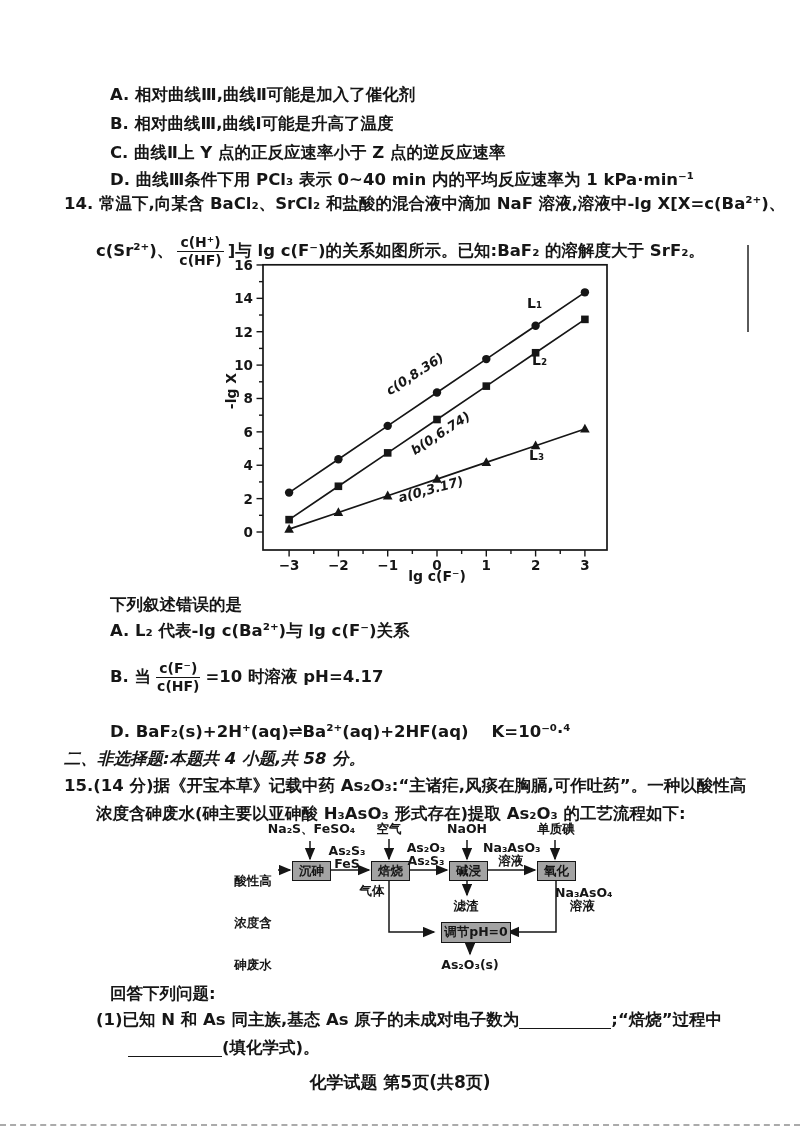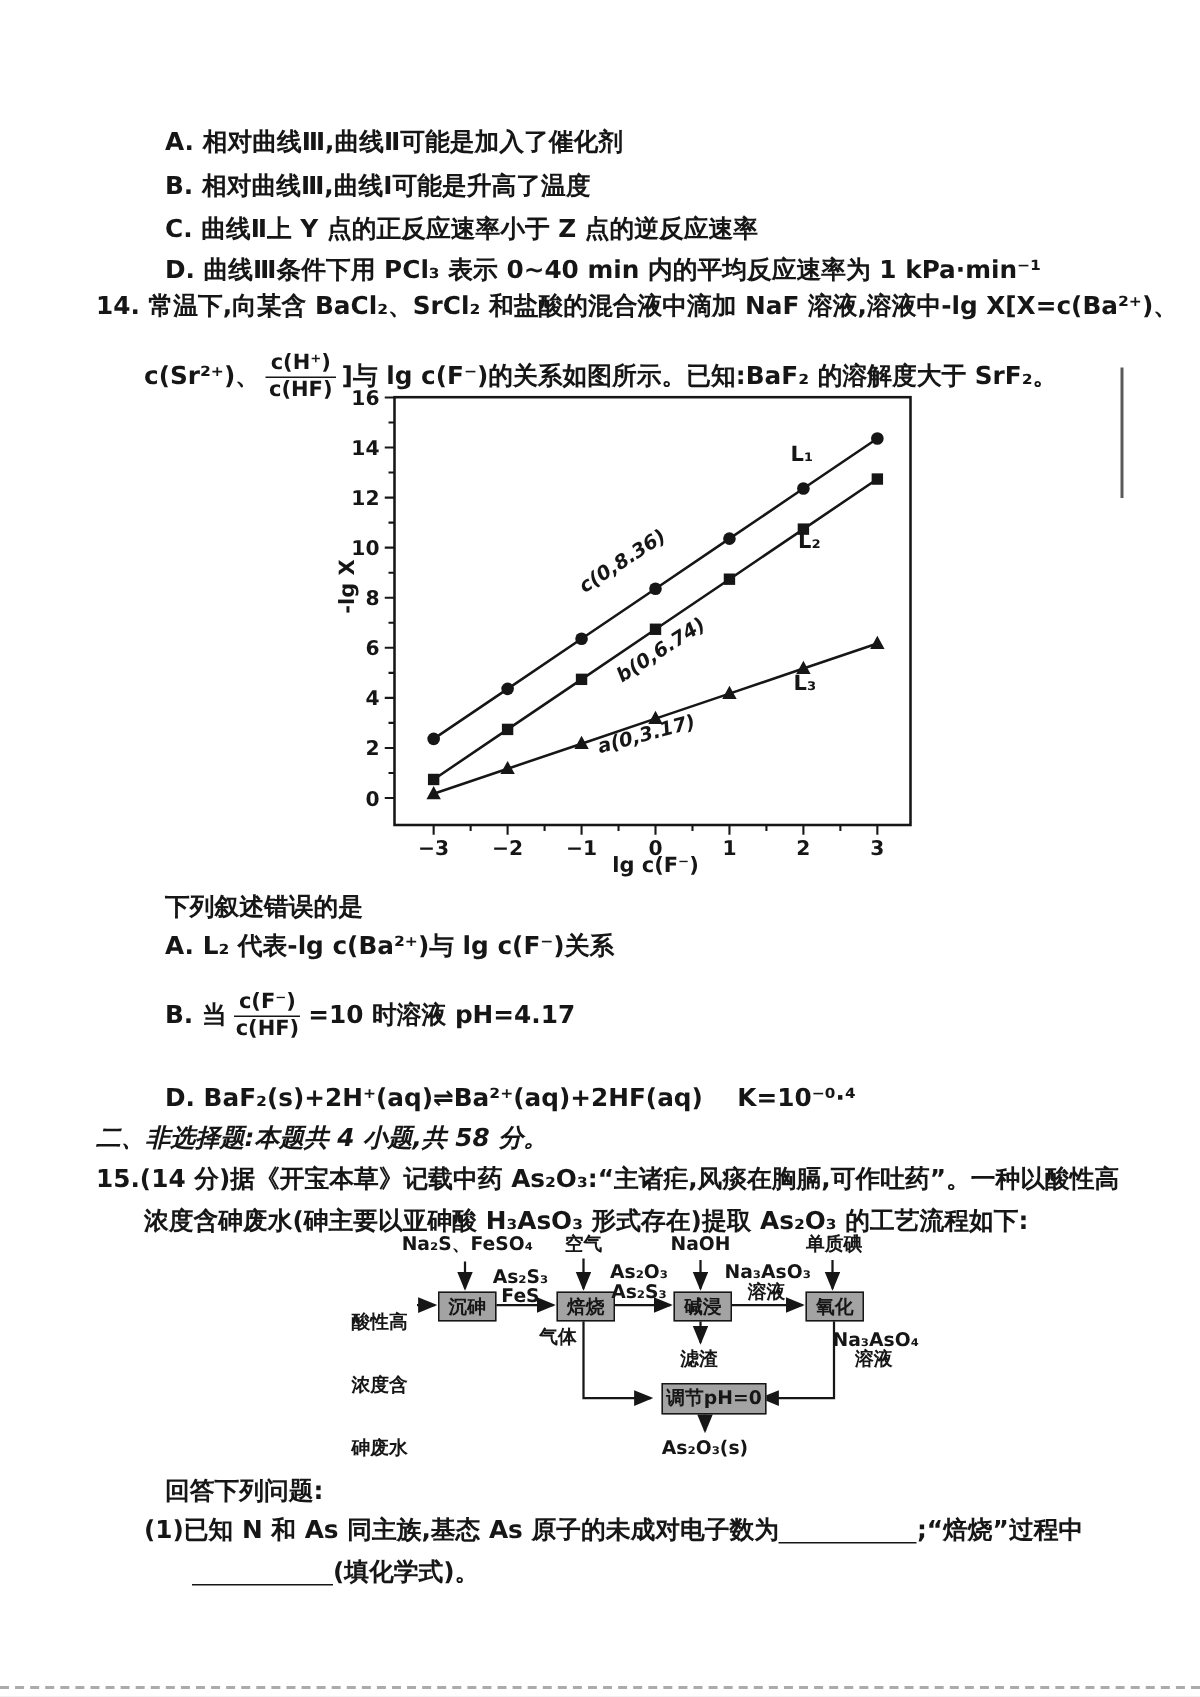--- a/index.html
+++ b/index.html
@@ -203,16 +203,17 @@
   <div class="line flexline" style="left:96px;top:1010px">
     <span>(1)已知 N 和 As 同主族,基态 As 原子的未成对电子数为</span>
     <span class="blank b90"></span>
     <span>;“焙烧”过程中</span>
   </div>
   <div class="line flexline" style="left:128px;top:1038px">
     <span class="blank b92"></span>
     <span>(填化学式)。</span>
   </div>
 
+  <div id="footer">化学试题    第5页(共8页)</div>
 
   <div class="artifact-v" style="left:747px;top:245px;height:87px"></div>
   <div class="artifact-b" style="top:1124px"></div>
 </div>
 
 </body></html>

